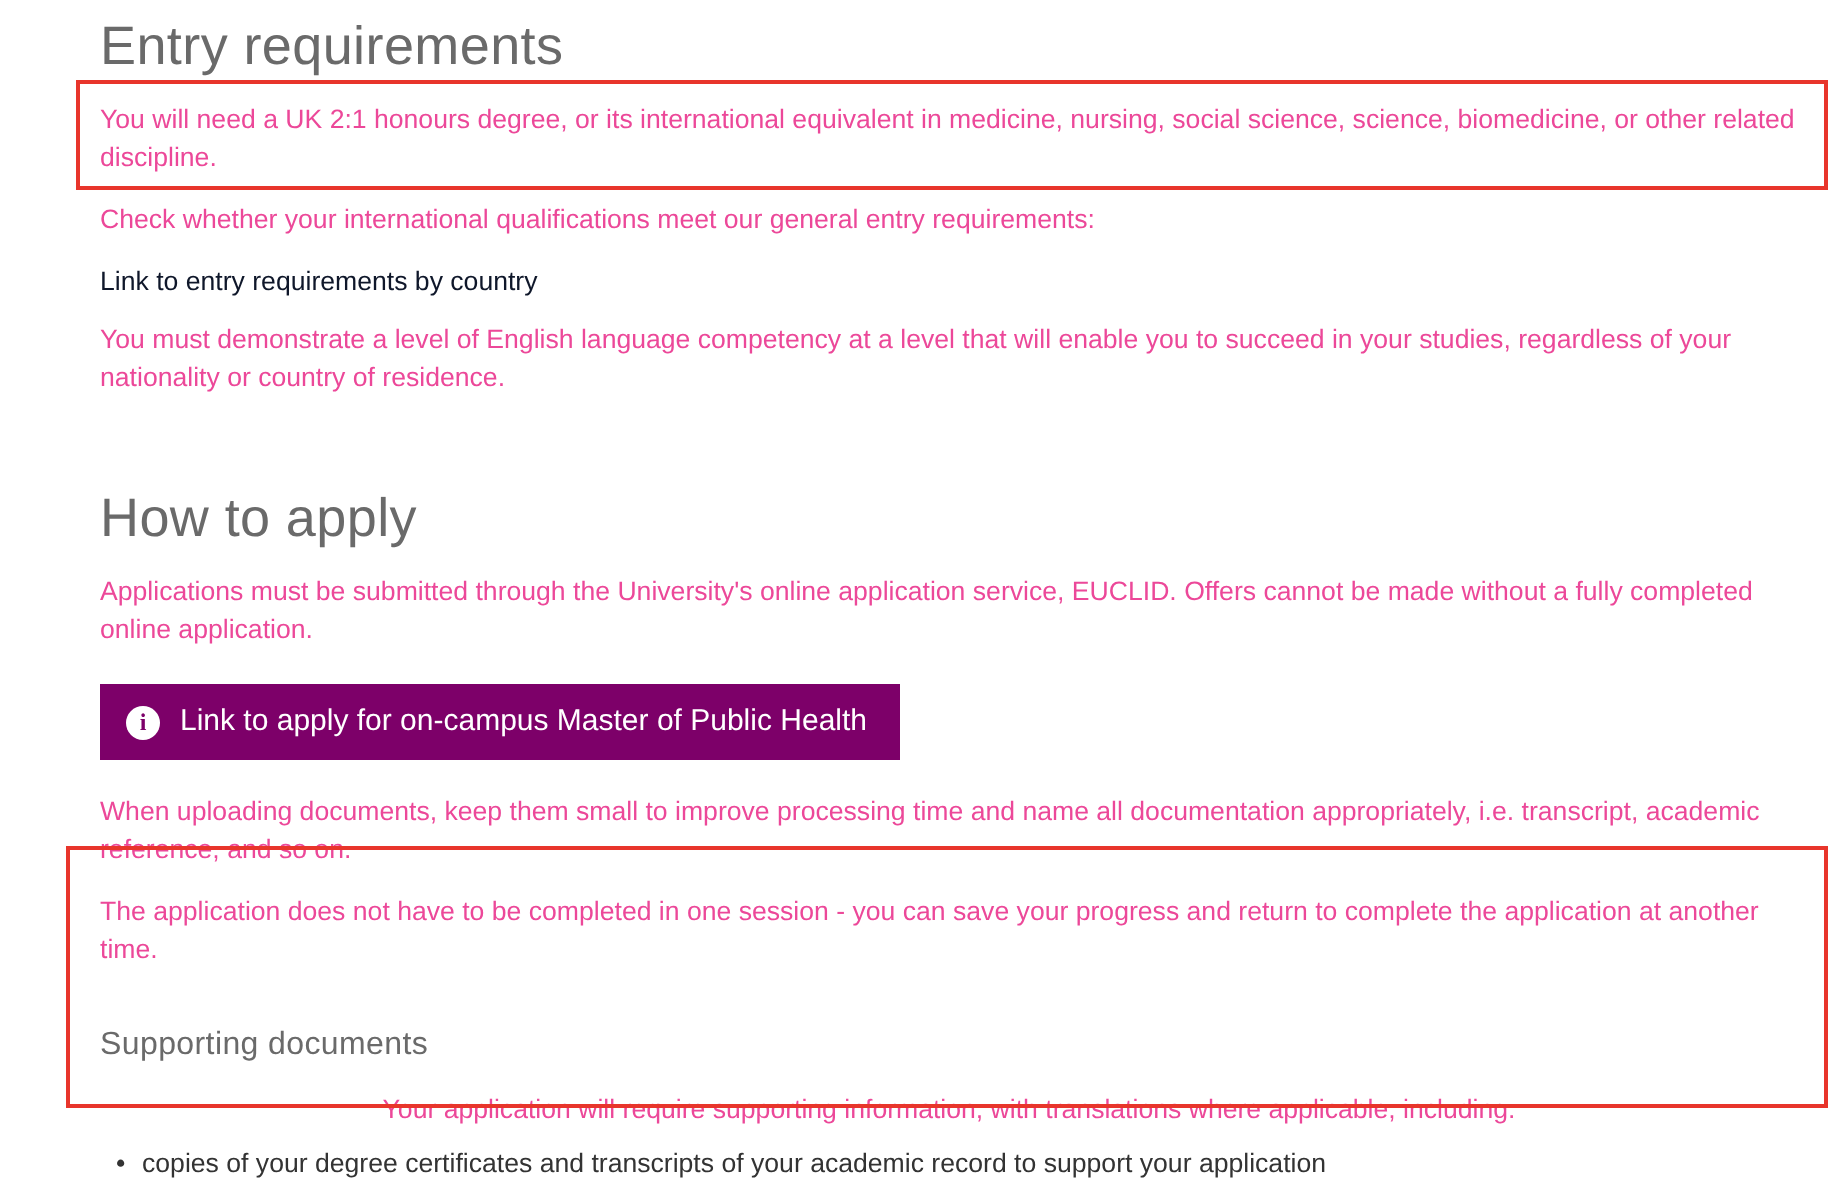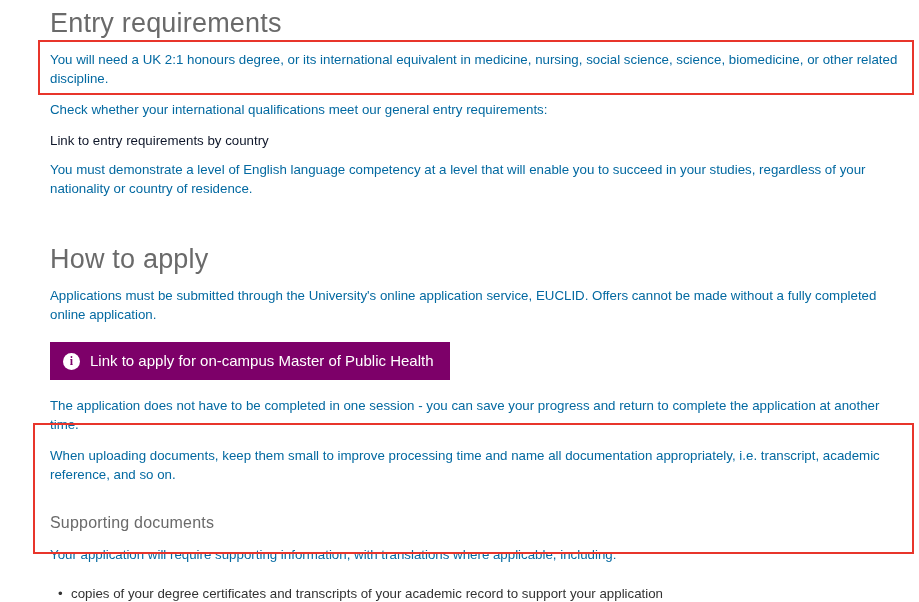--- a/index.html
+++ b/index.html
@@ -36,21 +36,21 @@
   #apply-title {
     font-size: 27px;
     line-height: 30px;
     margin-top: 0;
     margin-bottom: 12px;
   }
   p.body-text {
     font-size: 13.3px;
     line-height: 19px;
     margin: 0 0 12px 0;
-    color: #0369a1;
+    color: #ec4899;
   }
   a.doc-link {
     color: #0f172a;
     font-size: 13.3px;
     line-height: 19px;
     text-decoration: none;
     display: inline-block;
   }
 
   .highlight-box {
@@ -151,30 +151,30 @@
   <h2 class="section-title" id="apply-title">How to apply</h2>
 
   <div>
     <p class="body-text">Applications must be submitted through the University's online application service, EUCLID.  Offers cannot be made without a fully completed online application.</p>
 
     <button class="apply-button">
       <span class="info-circle">i</span>
       <span>Link to apply for on-campus Master of Public Health</span>
     </button>
 
+    <p class="body-text">When uploading documents, keep them small to improve processing time and name all documentation appropriately, i.e. transcript, academic reference, and so on.</p>
     <p class="body-text">The application does not have to be completed in one session - you can save your progress and return to complete the application at another time.</p>
-    <p class="body-text">When uploading documents, keep them small to improve processing time and name all documentation appropriately, i.e. transcript, academic reference, and so on.</p>
   </div>
 
   <div style="height:12px;"></div>
 
   <h2 class="section-title" id="supporting-title">Supporting documents</h2>
 
   <div>
-    <p class="body-text" style="margin-bottom:20px;">Your application will require supporting information, with translations where applicable, including:</p>
+    <p class="body-text" style="margin-bottom:8px;text-align:center;">Your application will require supporting information, with translations where applicable, including:</p>
     <ul class="doc-list">
       <li>copies of your degree certificates and transcripts of your academic record to support your application</li>
 
     </ul>
 
   </div>
 
   <div class="highlight-box" id="highlight-entry"></div>
   <div class="highlight-box" id="highlight-supporting"></div>
 

